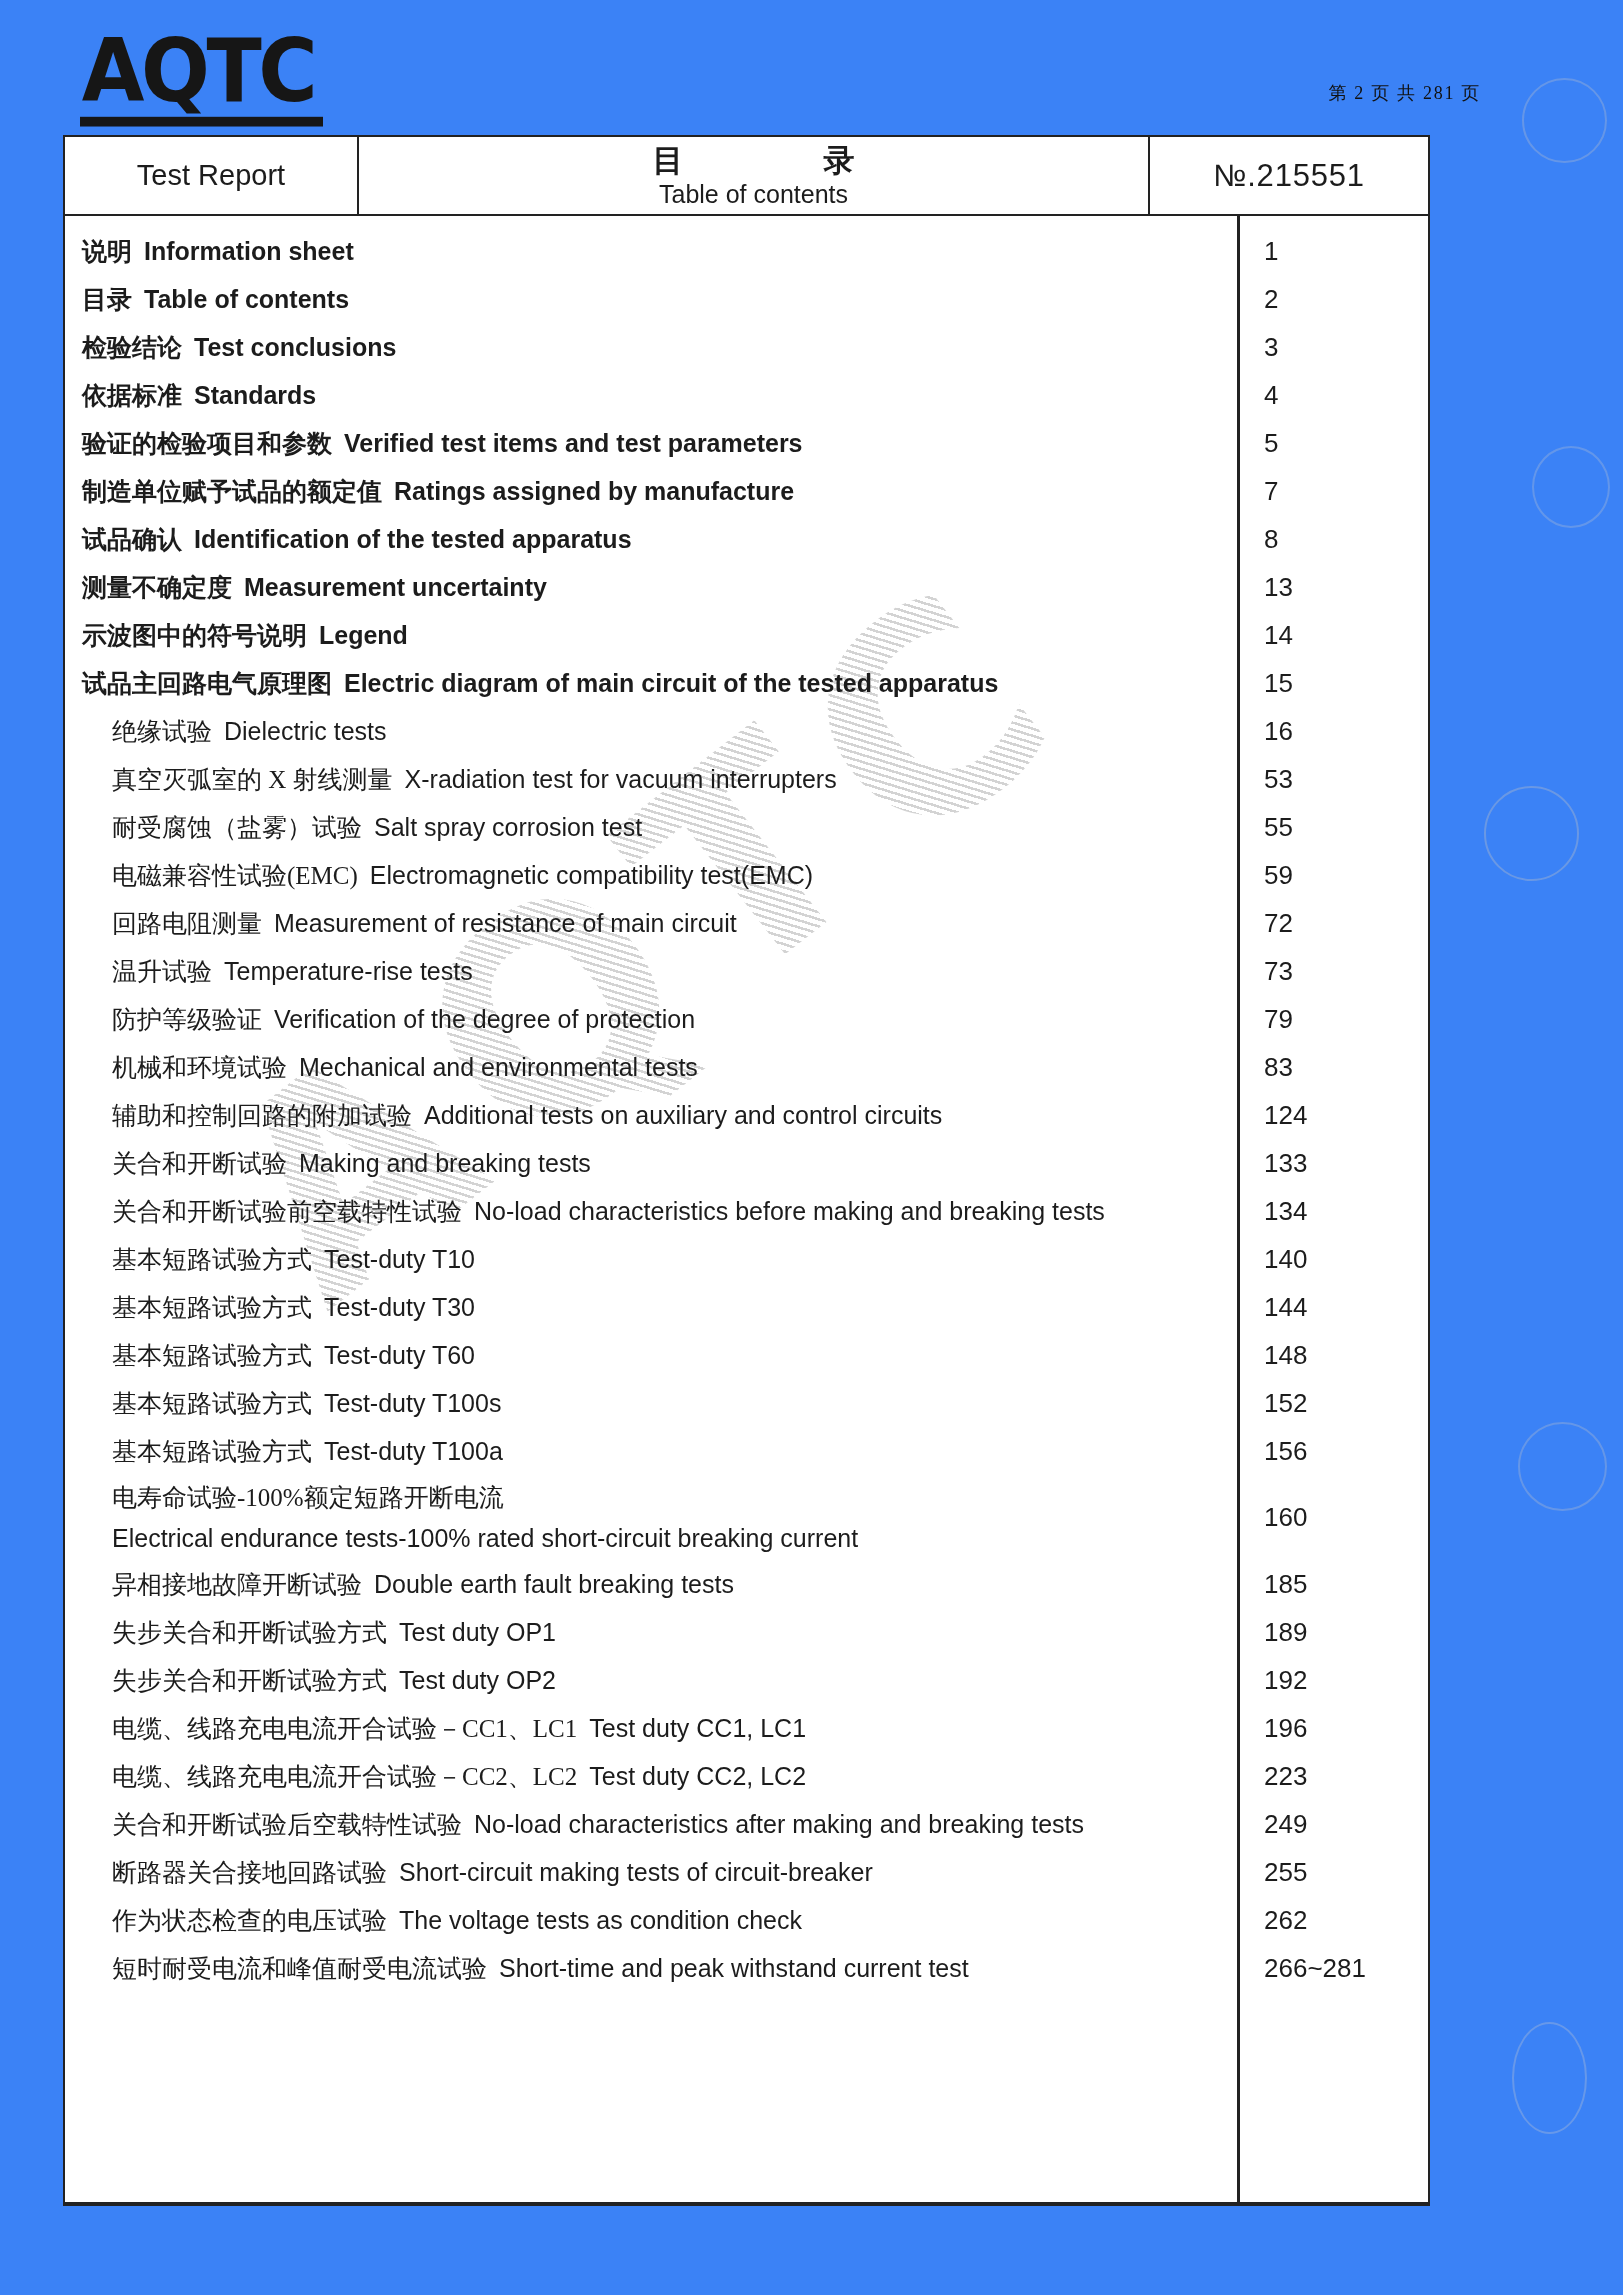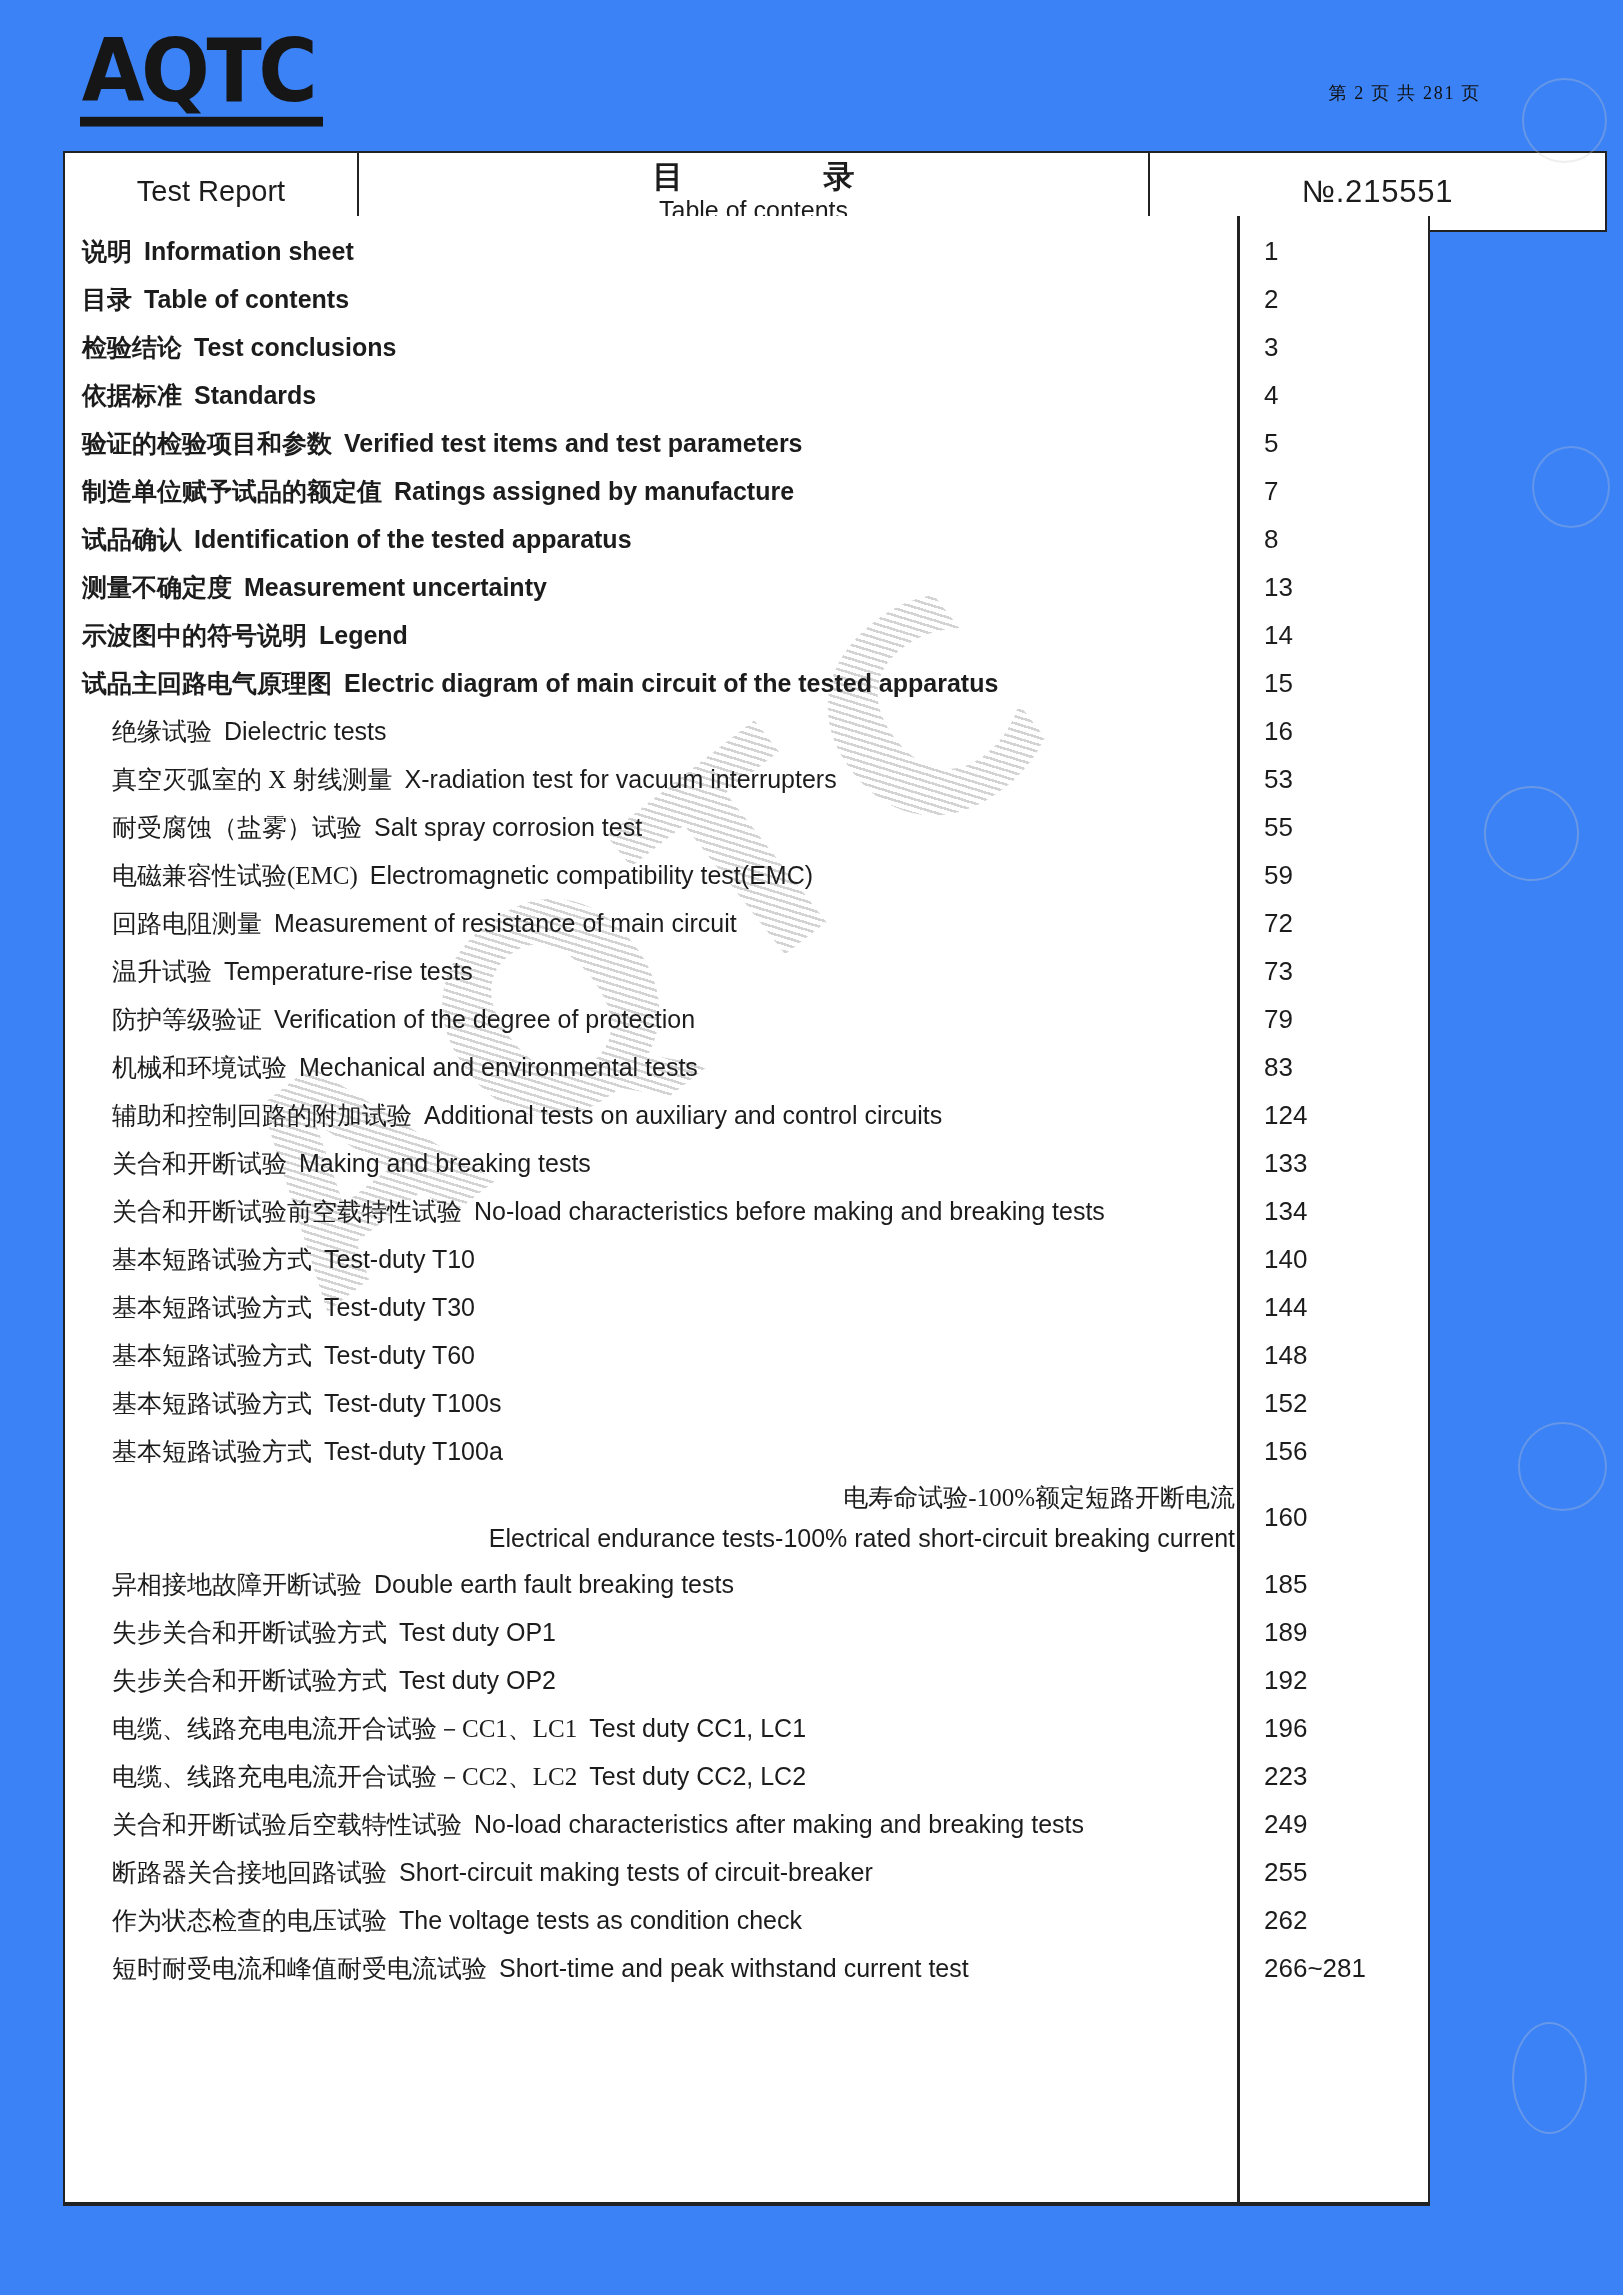--- a/index.html
+++ b/index.html
@@ -30,26 +30,25 @@
     position:absolute;right:142px;top:81px;
     font-size:18px;
     font-family:"Liberation Serif", serif;
     color:#111;
     letter-spacing:1.7px;
     white-space:nowrap;
   }
   
   .header-table{
     position:absolute;left:63px;top:135px;
-    width:1544px;height:81px;
+    width:1367px;height:81px;
     box-sizing:border-box;
     border:2.5px solid #222;
     display:flex;
     background:#fff;
-    margin-top:16px;
   }
   .hcell{box-sizing:border-box;display:flex;flex-direction:column;justify-content:center;align-items:center;}
   .hcell + .hcell{border-left:2.5px solid #222;}
   .hc1{width:292px;font-size:29px;}
   .hc2{width:791px;}
   .hc3{flex:1;font-size:31px;letter-spacing:0.8px;}
   .toc-zh{
     font-size:31px;font-weight:bold;
     font-family:"Liberation Serif", serif;
     letter-spacing:140px;
@@ -87,21 +86,21 @@
   .toc-row.bold .row-title{font-weight:bold;}
   .zh{font-family:"Liberation Serif", serif;margin-right:12px;}
   .en{font-family:"Liberation Sans", sans-serif;}
   .row-page{
     flex:1;box-sizing:border-box;padding-left:25px;
     font-size:26px;white-space:nowrap;
   }
   .toc-row.two-line{min-height:85px;}
   .toc-row.two-line .row-title{white-space:normal;}
   .toc-row.two-line .zh,
-  .toc-row.two-line .en{display:block;line-height:40px;margin-right:0;text-align:right;}
+  .toc-row.two-line .en{display:block;line-height:40px;margin-right:0;}
   
   .watermark{
     position:absolute;left:-59px;top:583px;width:1285px;
     text-align:center;
     transform:rotate(-38deg);
     font-family:"DejaVu Sans", sans-serif;
     font-weight:bold;
     font-size:279px;line-height:279px;
     letter-spacing:30px;
     color:rgba(130,130,130,0.14);

